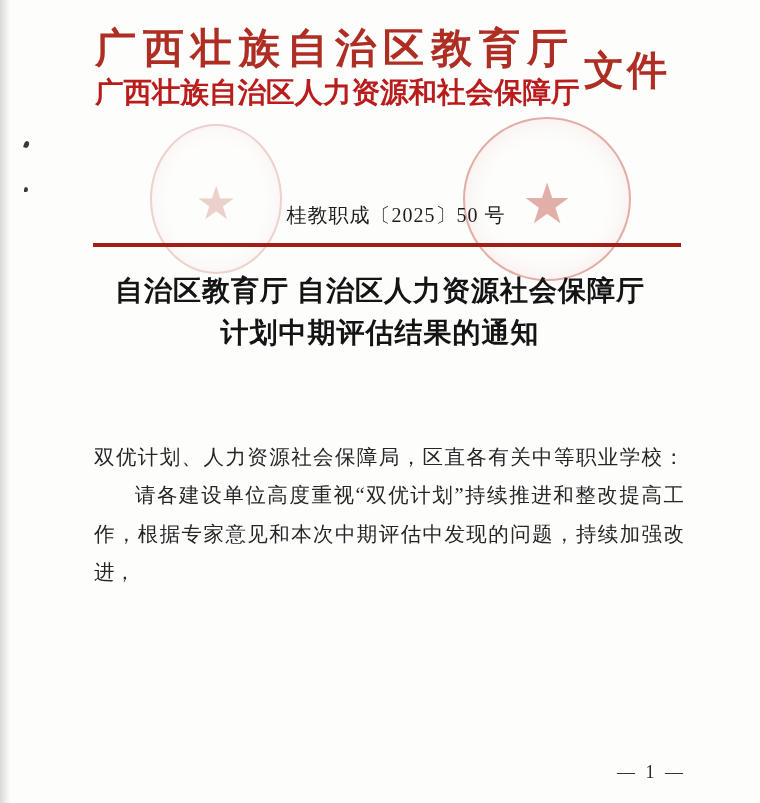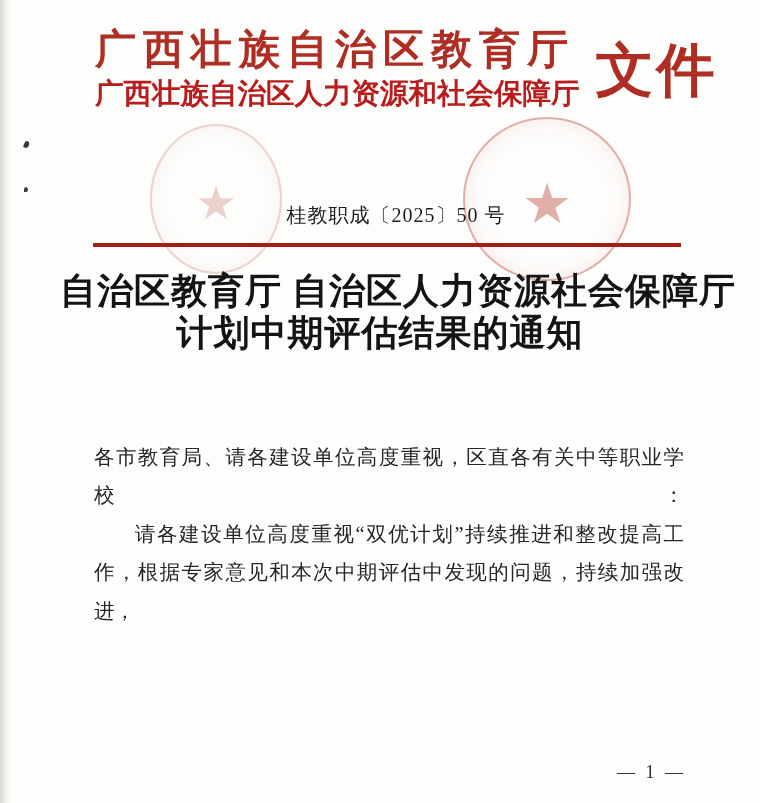--- a/index.html
+++ b/index.html
@@ -85,26 +85,26 @@
   .org-line2 {
     font-size: 28.5px;
     font-weight: 700;
     color: #b91c1c;
     letter-spacing: 0px;
     white-space: nowrap;
     margin-top: 6px;
     line-height: 1.1;
   }
   .doc-type {
-    font-size: 58px;
+    font-size: 40px;
     font-weight: 700;
     color: #af2e24;
     letter-spacing: 3px;
     white-space: nowrap;
-    margin-left: 16px;
+    margin-left: 4px;
     margin-top: 6px;
   }
 
   
   .doc-number {
     position: absolute;
     left: 16px; top: 202px;
     width: 100%;
     text-align: center;
     font-size: 20px;
@@ -122,21 +122,21 @@
 
   
   .title {
     position: absolute;
     left: 60px; top: 270px;
     width: 640px;
     text-align: center;
     z-index: 3;
   }
   .title .t-line {
-    font-size: 36px;
+    font-size: 28px;
     font-weight: 700;
     color: #141414;
     line-height: 42px;
     letter-spacing: 1px;
     white-space: nowrap;
   }
 
   
   .body-text {
     position: absolute;
@@ -188,19 +188,19 @@
   <div class="doc-number">桂教职成〔2025〕50 号</div>
 
   <div class="red-rule"></div>
 
   <div class="title">
     <div class="t-line">自治区教育厅 自治区人力资源社会保障厅</div>
     <div class="t-line">计划中期评估结果的通知</div>
   </div>
 
   <div class="body-text">
-    <p class="salutation">各市教育局、请各建设单位高度重视，区直各有关中等职业学校：</p>
+    <p class="salutation">双优计划、人力资源社会保障局，区直各有关中等职业学校：</p>
     <p class="para">请各建设单位高度重视“双优计划”持续推进和整改提高工作，根据专家意见和本次中期评估中发现的问题，持续加强改进，</p>
   </div>
 
   <div class="page-number">— 1 —</div>
 
 </div>
 
 </body></html>

